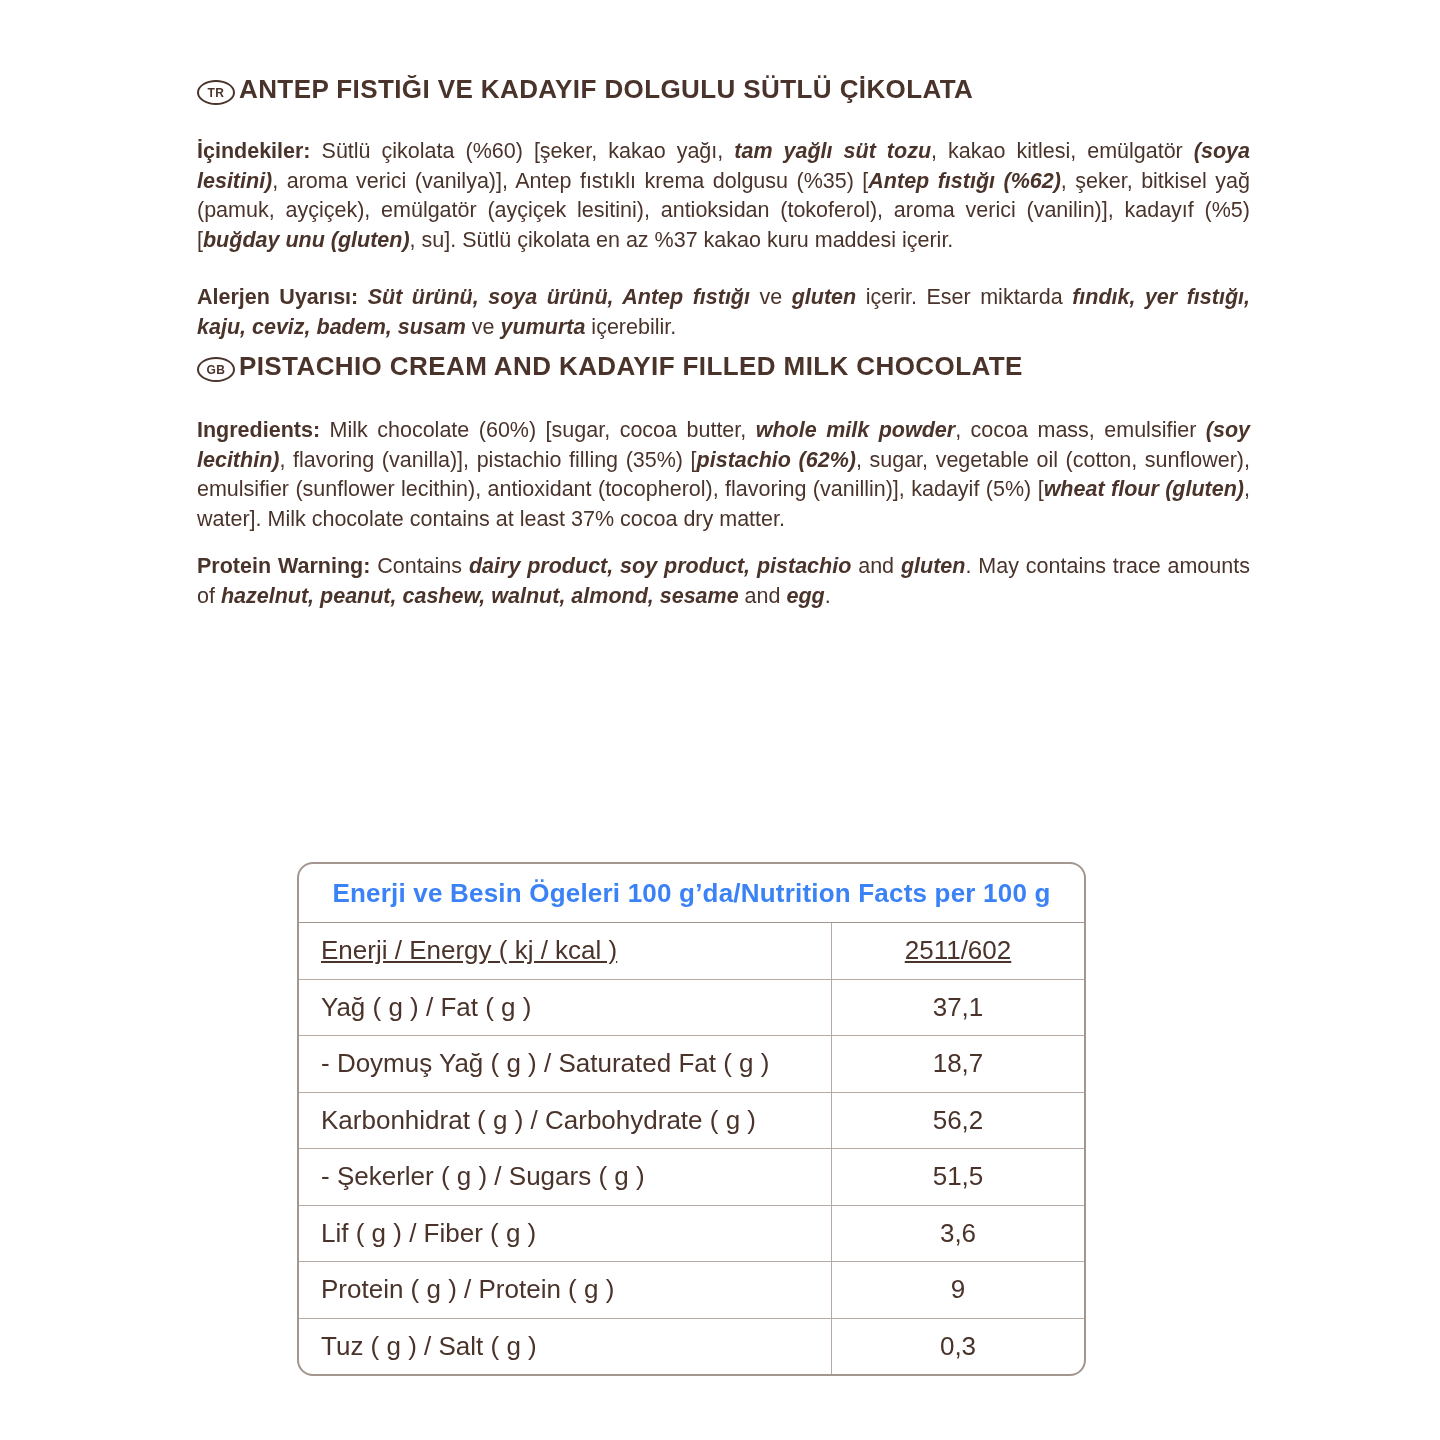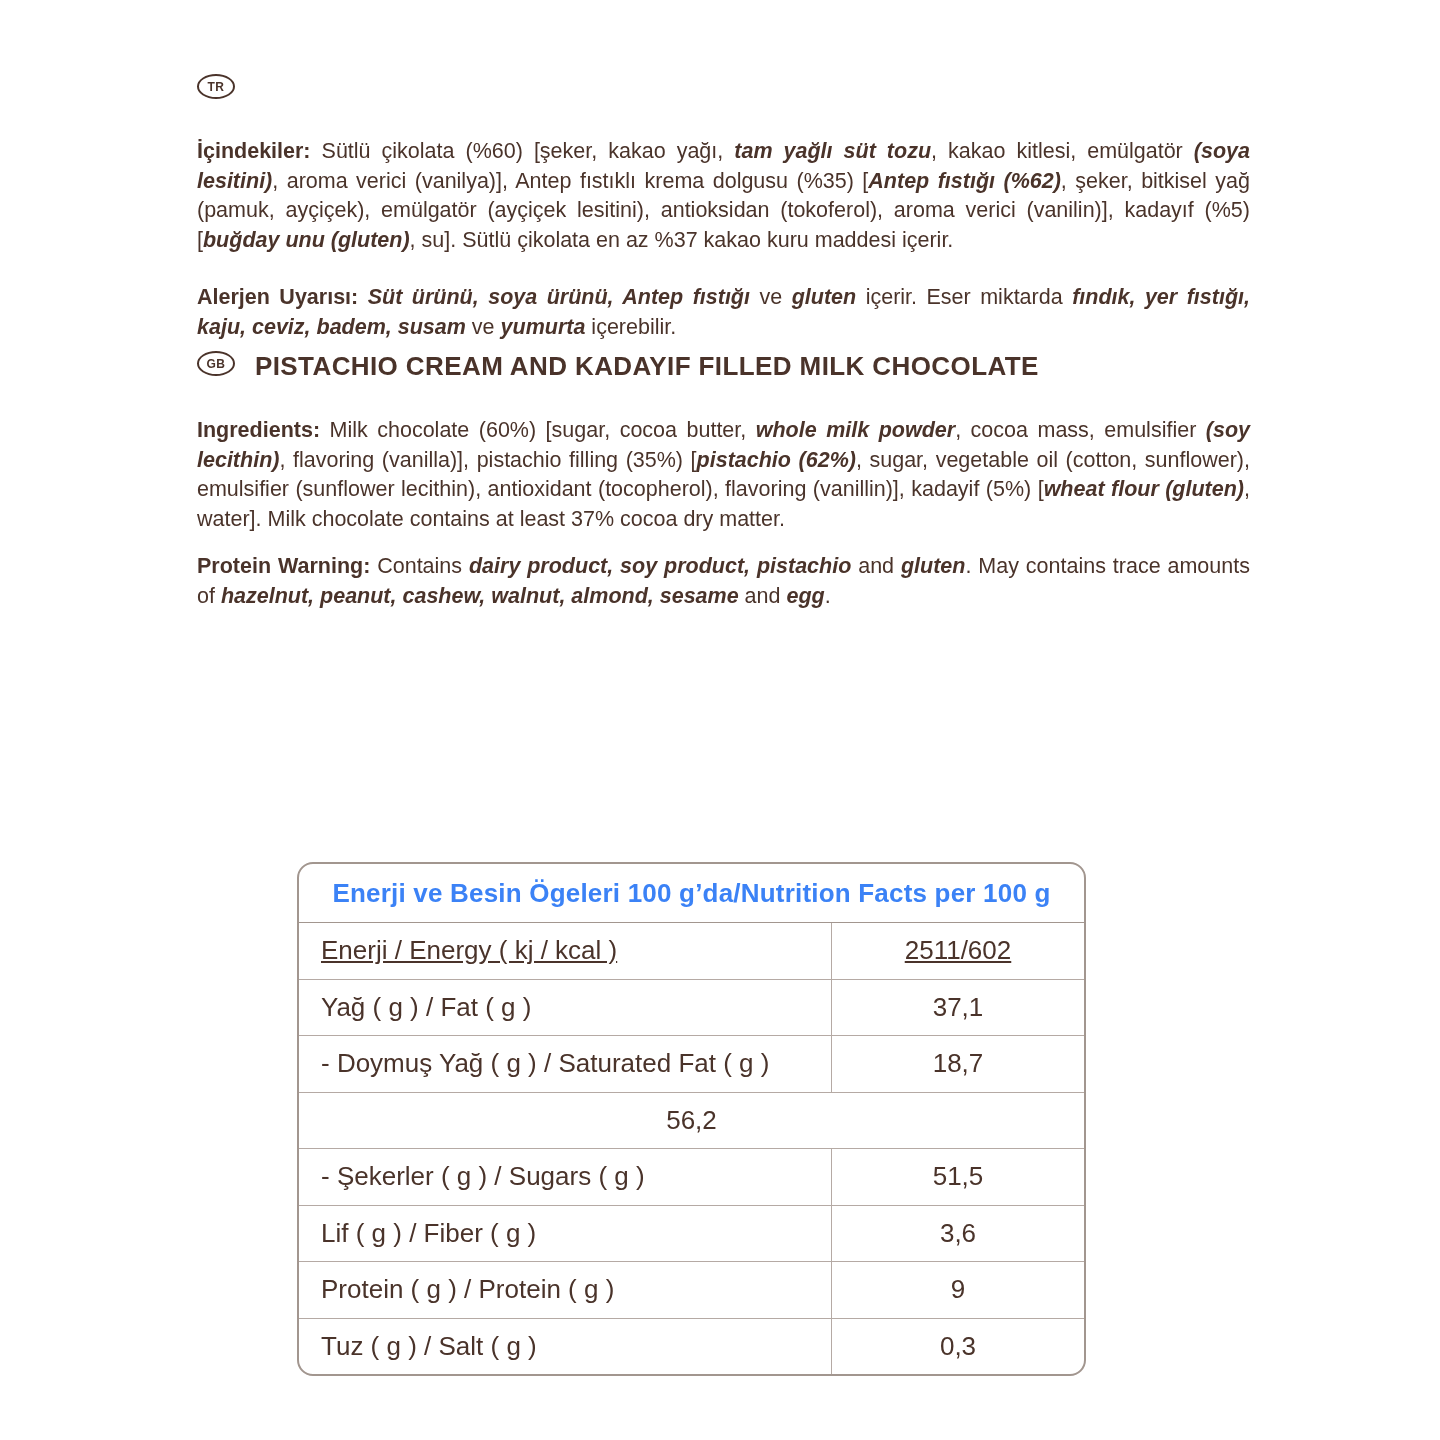--- a/index.html
+++ b/index.html
@@ -1,21 +1,21 @@
 <!DOCTYPE html>
 <html><head>
 <meta charset="utf-8">
 <style>
   html,body{margin:0;padding:0;background:#ffffff;}
   .page{
     position:relative;width:1440px;height:1440px;background:#ffffff;
     font-family:"Liberation Sans",sans-serif;color:#4a332a;overflow:hidden;
   }
   .abs{position:absolute;left:197px;width:1053px;}
-  .title-row{display:flex;align-items:flex-start;gap:20px;}
+  .title-row{display:flex;align-items:flex-end;gap:4px;}
   .badge{
     flex:0 0 auto;box-sizing:border-box;width:38px;height:25px;
     border:2.5px solid #4a332a;border-radius:50%;
     display:flex;align-items:center;justify-content:center;
     font-size:12px;font-weight:bold;letter-spacing:.5px;
   }
   .title{margin:0;font-size:26px;font-weight:bold;letter-spacing:.4px;white-space:nowrap;}
   .body{margin:0;font-size:21.5px;line-height:29.5px;text-align:justify;}
   .b{font-weight:bold;}
   .bi{font-weight:bold;font-style:italic;}
@@ -38,20 +38,21 @@
   }
   .tvalue{flex:1;display:flex;align-items:center;justify-content:center;font-size:26px;}
 </style>
 </head>
 <body>
 
 <div class="page">
 
   <div class="abs title-row" style="top:74px;">
     <span class="badge">TR</span>
+    <h1 class="title">ANTEP FISTIĞI VE KADAYIF DOLGULU SÜTLÜ ÇİKOLATA</h1>
   </div>
 
   <p class="abs body" style="top:137px;"><span class="b">İçindekiler: </span><span>Sütlü çikolata (%60) [şeker, kakao yağı, </span><span class="bi">tam yağlı süt tozu</span><span>, kakao kitlesi, emülgatör </span><span class="bi">(soya lesitini)</span><span>, aroma verici (vanilya)], Antep fıstıklı krema dolgusu (%35) [</span><span class="bi">Antep fıstığı (%62)</span><span>, şeker, bitkisel yağ (pamuk, ayçiçek), emülgatör (ayçiçek lesitini), antioksidan (tokoferol), aroma verici (vanilin)], kadayıf (%5) [</span><span class="bi">buğday unu (gluten)</span><span>, su]. Sütlü çikolata en az %37 kakao kuru maddesi içerir.</span></p>
 
   <p class="abs body" style="top:283px;"><span class="b">Alerjen Uyarısı: </span><span class="bi">Süt ürünü, soya ürünü, Antep fıstığı</span><span> ve </span><span class="bi">gluten</span><span> içerir. Eser miktarda </span><span class="bi">fındık, yer fıstığı, kaju, ceviz, badem, susam</span><span> ve </span><span class="bi">yumurta</span><span> içerebilir.</span></p>
 
   <div class="abs title-row" style="top:351px;">
     <span class="badge">GB</span>
     <h1 class="title">PISTACHIO CREAM AND KADAYIF FILLED MILK CHOCOLATE</h1>
   </div>
@@ -69,20 +70,21 @@
         </div>
         <div class="trow">
           <div class="tlabel">Yağ ( g ) / Fat ( g )</div>
           <div class="tvalue">37,1</div>
         </div>
         <div class="trow">
           <div class="tlabel">- Doymuş Yağ ( g ) / Saturated Fat ( g )</div>
           <div class="tvalue">18,7</div>
         </div>
         <div class="trow">
+          <div class="tlabel">Karbonhidrat ( g ) / Carbohydrate ( g )</div>
           <div class="tvalue">56,2</div>
         </div>
         <div class="trow">
           <div class="tlabel">- Şekerler ( g ) / Sugars ( g )</div>
           <div class="tvalue">51,5</div>
         </div>
         <div class="trow">
           <div class="tlabel">Lif ( g ) / Fiber ( g )</div>
           <div class="tvalue">3,6</div>
         </div>

